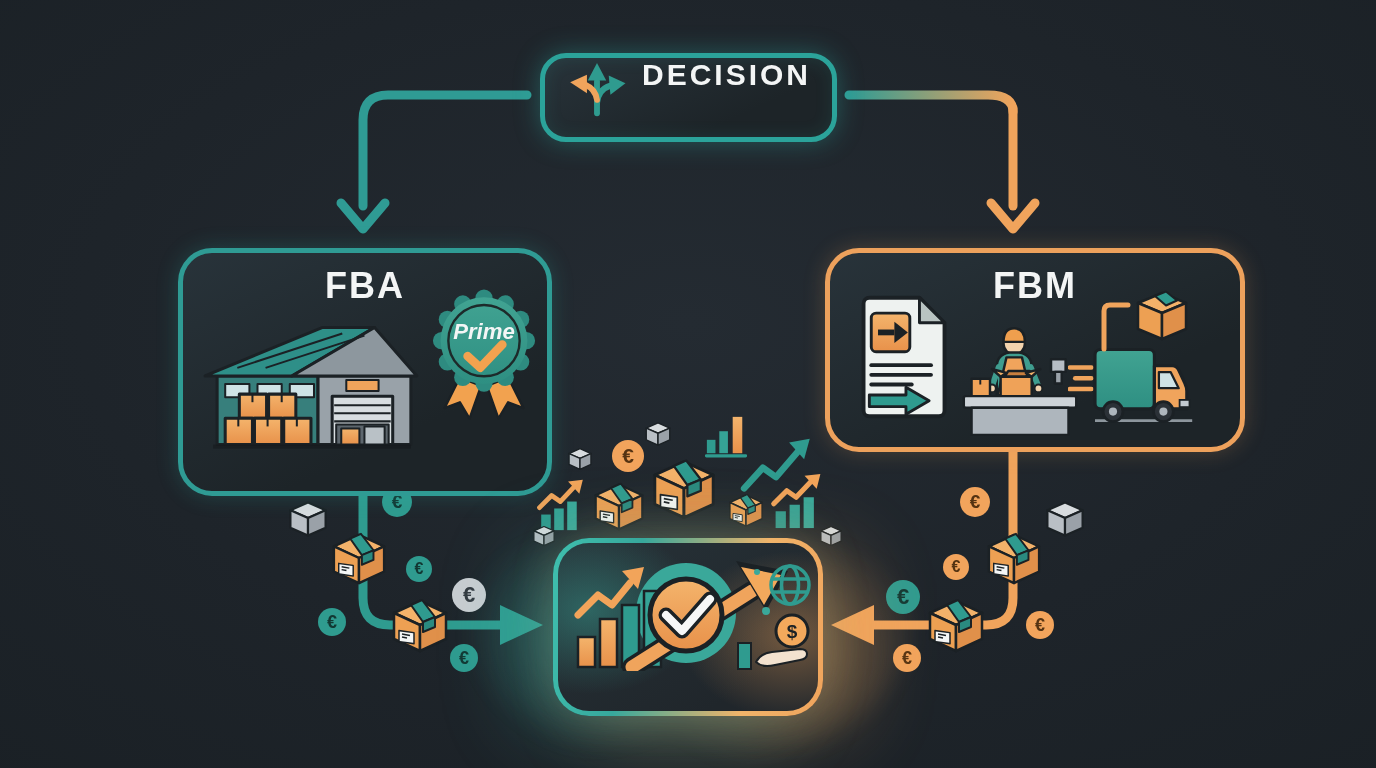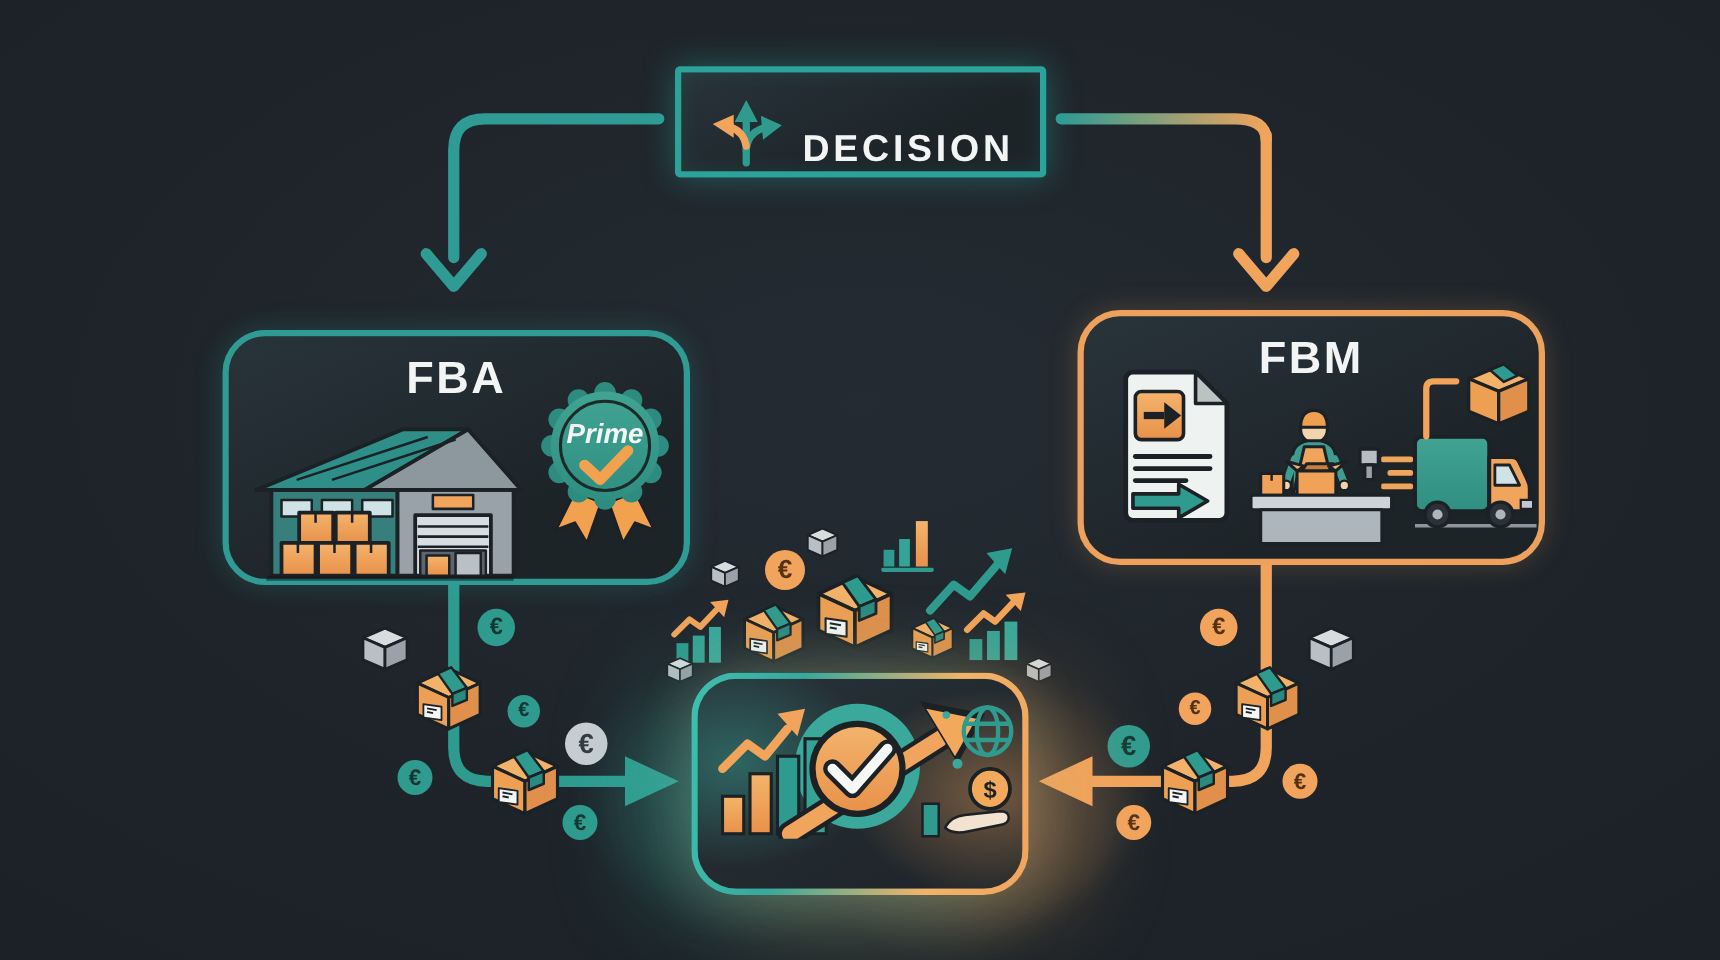--- a/index.html
+++ b/index.html
@@ -12,33 +12,33 @@
   .dec{position:absolute;}
   .node{
     position:absolute;border-radius:34px;z-index:3;
     background:linear-gradient(155deg,#28333a 0%,#1d2428 70%);
   }
   .node-title{
     color:#f3f5f5;font-weight:bold;text-align:center;
     letter-spacing:2px;
   }
   .decision-box{
-    left:540px;top:53px;width:297px;height:89px;border-radius:4px;
+    left:540px;top:53px;width:297px;height:89px;border-radius:26px;
     border:5px solid #2ba39a;box-sizing:border-box;
     box-shadow:0 0 26px rgba(46,186,174,.35), inset 0 0 18px rgba(46,186,174,.12);
-    display:flex;align-items:flex-end;justify-content:center;gap:14px;
+    display:flex;align-items:flex-start;justify-content:center;gap:14px;
   }
   .decision-box .node-title{font-size:30px;letter-spacing:3px;}
   .fba-box{
-    left:178px;top:264px;width:374px;height:204px;
+    left:178px;top:248px;width:374px;height:248px;
     border:5px solid #2f9b94;box-sizing:border-box;
     box-shadow:0 0 22px rgba(46,186,174,.22);
   }
   .fbm-box{
-    left:862px;top:248px;width:374px;height:204px;
+    left:825px;top:248px;width:420px;height:204px;
     border:5px solid #eda15c;box-sizing:border-box;
     box-shadow:0 0 22px rgba(240,164,92,.22);
     padding-left:28px;
   }
   .side-title{position:absolute;left:0;right:0;top:12px;font-size:36px;}
   .success-box{
     left:553px;top:538px;width:270px;height:178px;border-radius:36px;z-index:3;
     border:5px solid transparent;box-sizing:border-box;
     background:
       radial-gradient(160px 120px at 12% 40%, rgba(58,168,154,.45), rgba(0,0,0,0) 70%) padding-box,

